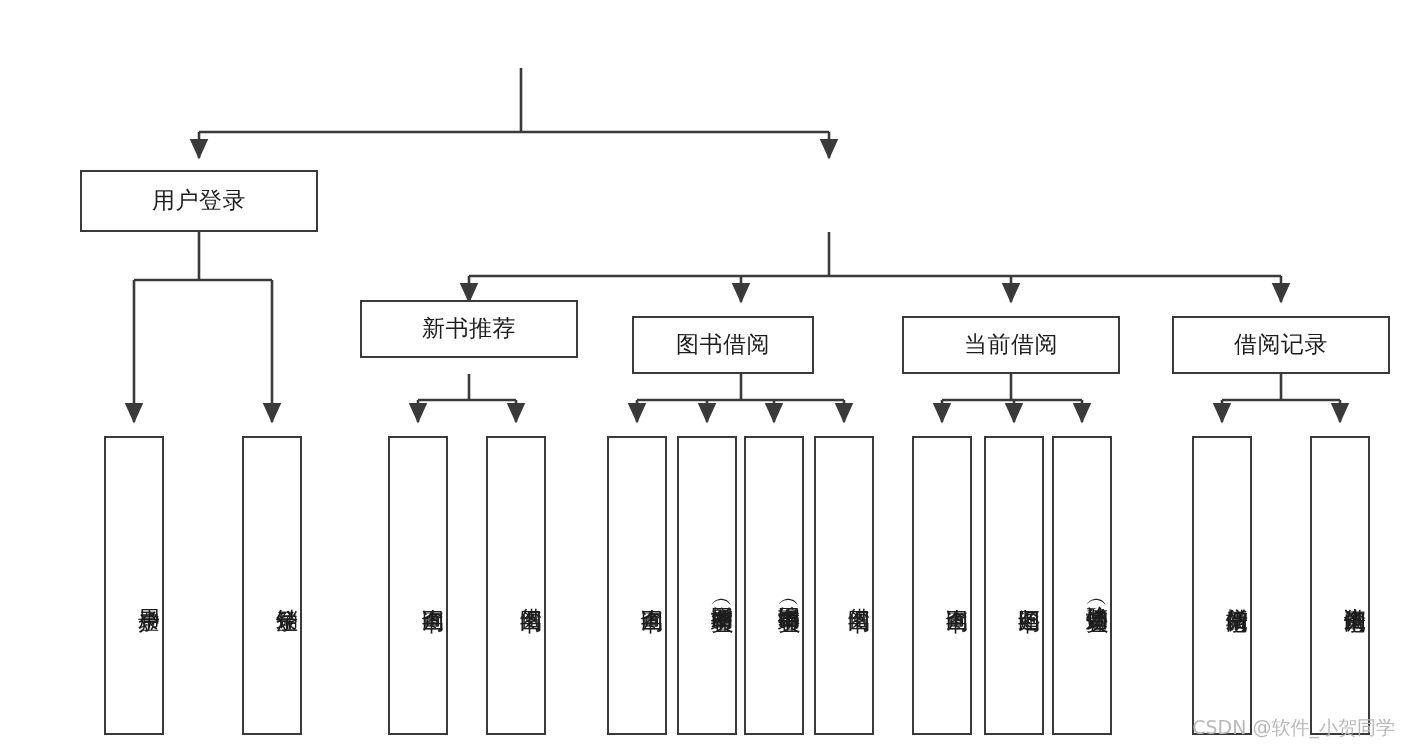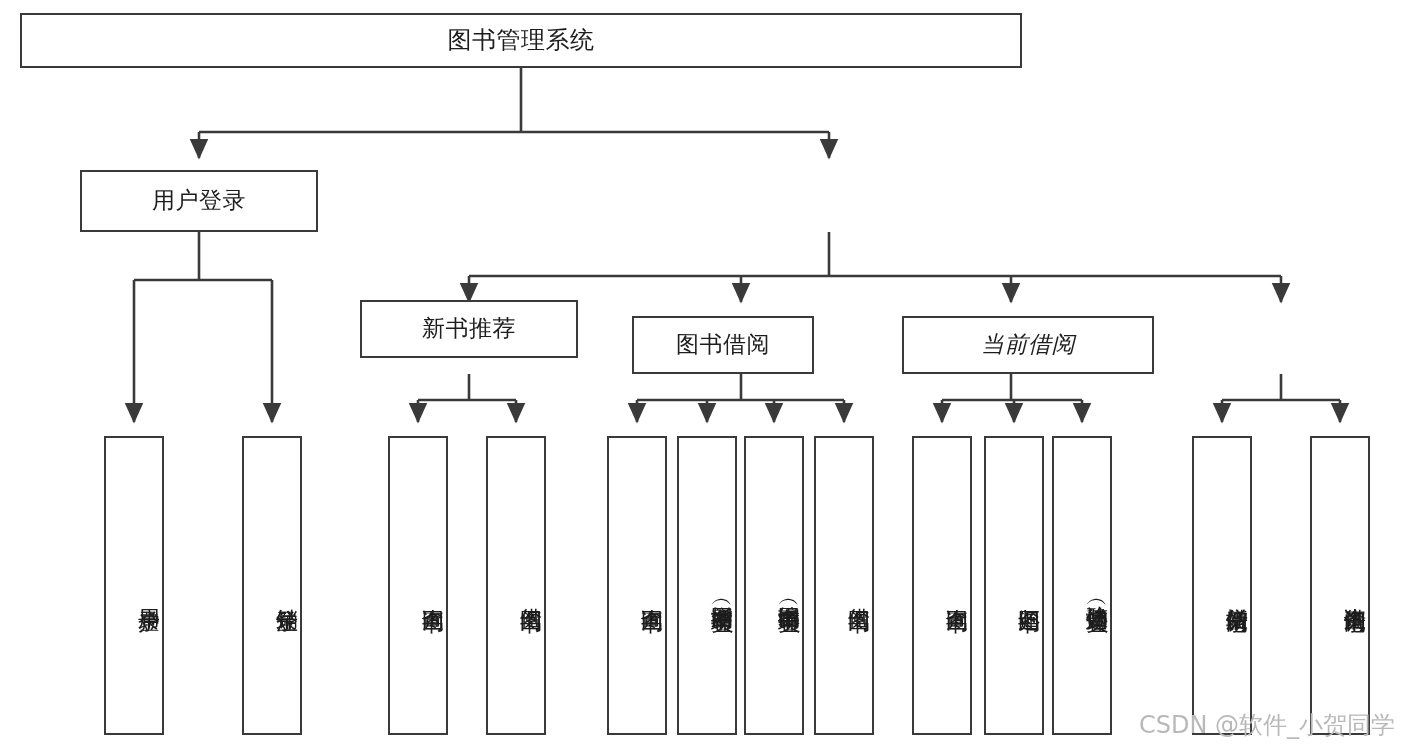--- a/index.html
+++ b/index.html
@@ -53,21 +53,21 @@
     top: 0;
     width: 1405px;
     height: 747px;
     z-index: 1;
     pointer-events: none;
   }
   .watermark {
     position: absolute;
     right: 10px;
     bottom: 6px;
-    font-size: 24px;
+    font-size: 19px;
     color: #b9b9b9;
     white-space: nowrap;
     z-index: 5;
     font-family: "DejaVu Sans", "Liberation Sans", sans-serif;
   }
 </style>
 </head>
 <body>
 
 <div id="canvas">
@@ -115,27 +115,27 @@
       <path d="M1014,400 L1014,422" marker-end="url(#arrow)"></path>
       <path d="M1082,400 L1082,422" marker-end="url(#arrow)"></path>
 
       <path d="M1281,374 L1281,400"></path>
       <path d="M1222,400 L1340,400"></path>
       <path d="M1222,400 L1222,422" marker-end="url(#arrow)"></path>
       <path d="M1340,400 L1340,422" marker-end="url(#arrow)"></path>
     </g>
   </svg>
 
-  <div class="node node-h root" style="left: 20px; top: 13px; width: 1002px; height: 55px;">图书管理系统</div>
 
   <div class="node node-h" style="left: 80px; top: 170px; width: 238px; height: 62px;">用户登录</div>
 
   <div class="node node-h" style="left: 360px; top: 300px; width: 218px; height: 58px;">新书推荐</div>
   <div class="node node-h" style="left: 632px; top: 316px; width: 182px; height: 58px;">图书借阅</div>
-  <div class="node node-h" style="left: 902px; top: 316px; width: 252px; height: 58px; font-style: italic;">当前借阅</div>
+  <div class="node node-h" style="left: 902px; top: 316px; width: 218px; height: 58px;">当前借阅</div>
+  <div class="node node-h" style="left: 1172px; top: 316px; width: 218px; height: 58px;">借阅记录</div>
 
   <div class="node node-v" style="left: 104px; top: 436px; width: 60px; height: 299px;">用户登录</div>
   <div class="node node-v" style="left: 242px; top: 436px; width: 60px; height: 299px;">注销登录</div>
   <div class="node node-v" style="left: 388px; top: 436px; width: 60px; height: 299px;">查询图书</div>
   <div class="node node-v" style="left: 486px; top: 436px; width: 60px; height: 299px;">借阅图书</div>
   <div class="node node-v" style="left: 607px; top: 436px; width: 60px; height: 299px;">查询图书</div>
   <div class="node node-v" style="left: 677px; top: 436px; width: 60px; height: 299px;">新增图书（管理员）</div>
   <div class="node node-v" style="left: 744px; top: 436px; width: 60px; height: 299px;">编辑图书（管理员）</div>
   <div class="node node-v" style="left: 814px; top: 436px; width: 60px; height: 299px;">借阅图书</div>
   <div class="node node-v" style="left: 912px; top: 436px; width: 60px; height: 299px;">查询图书</div>

